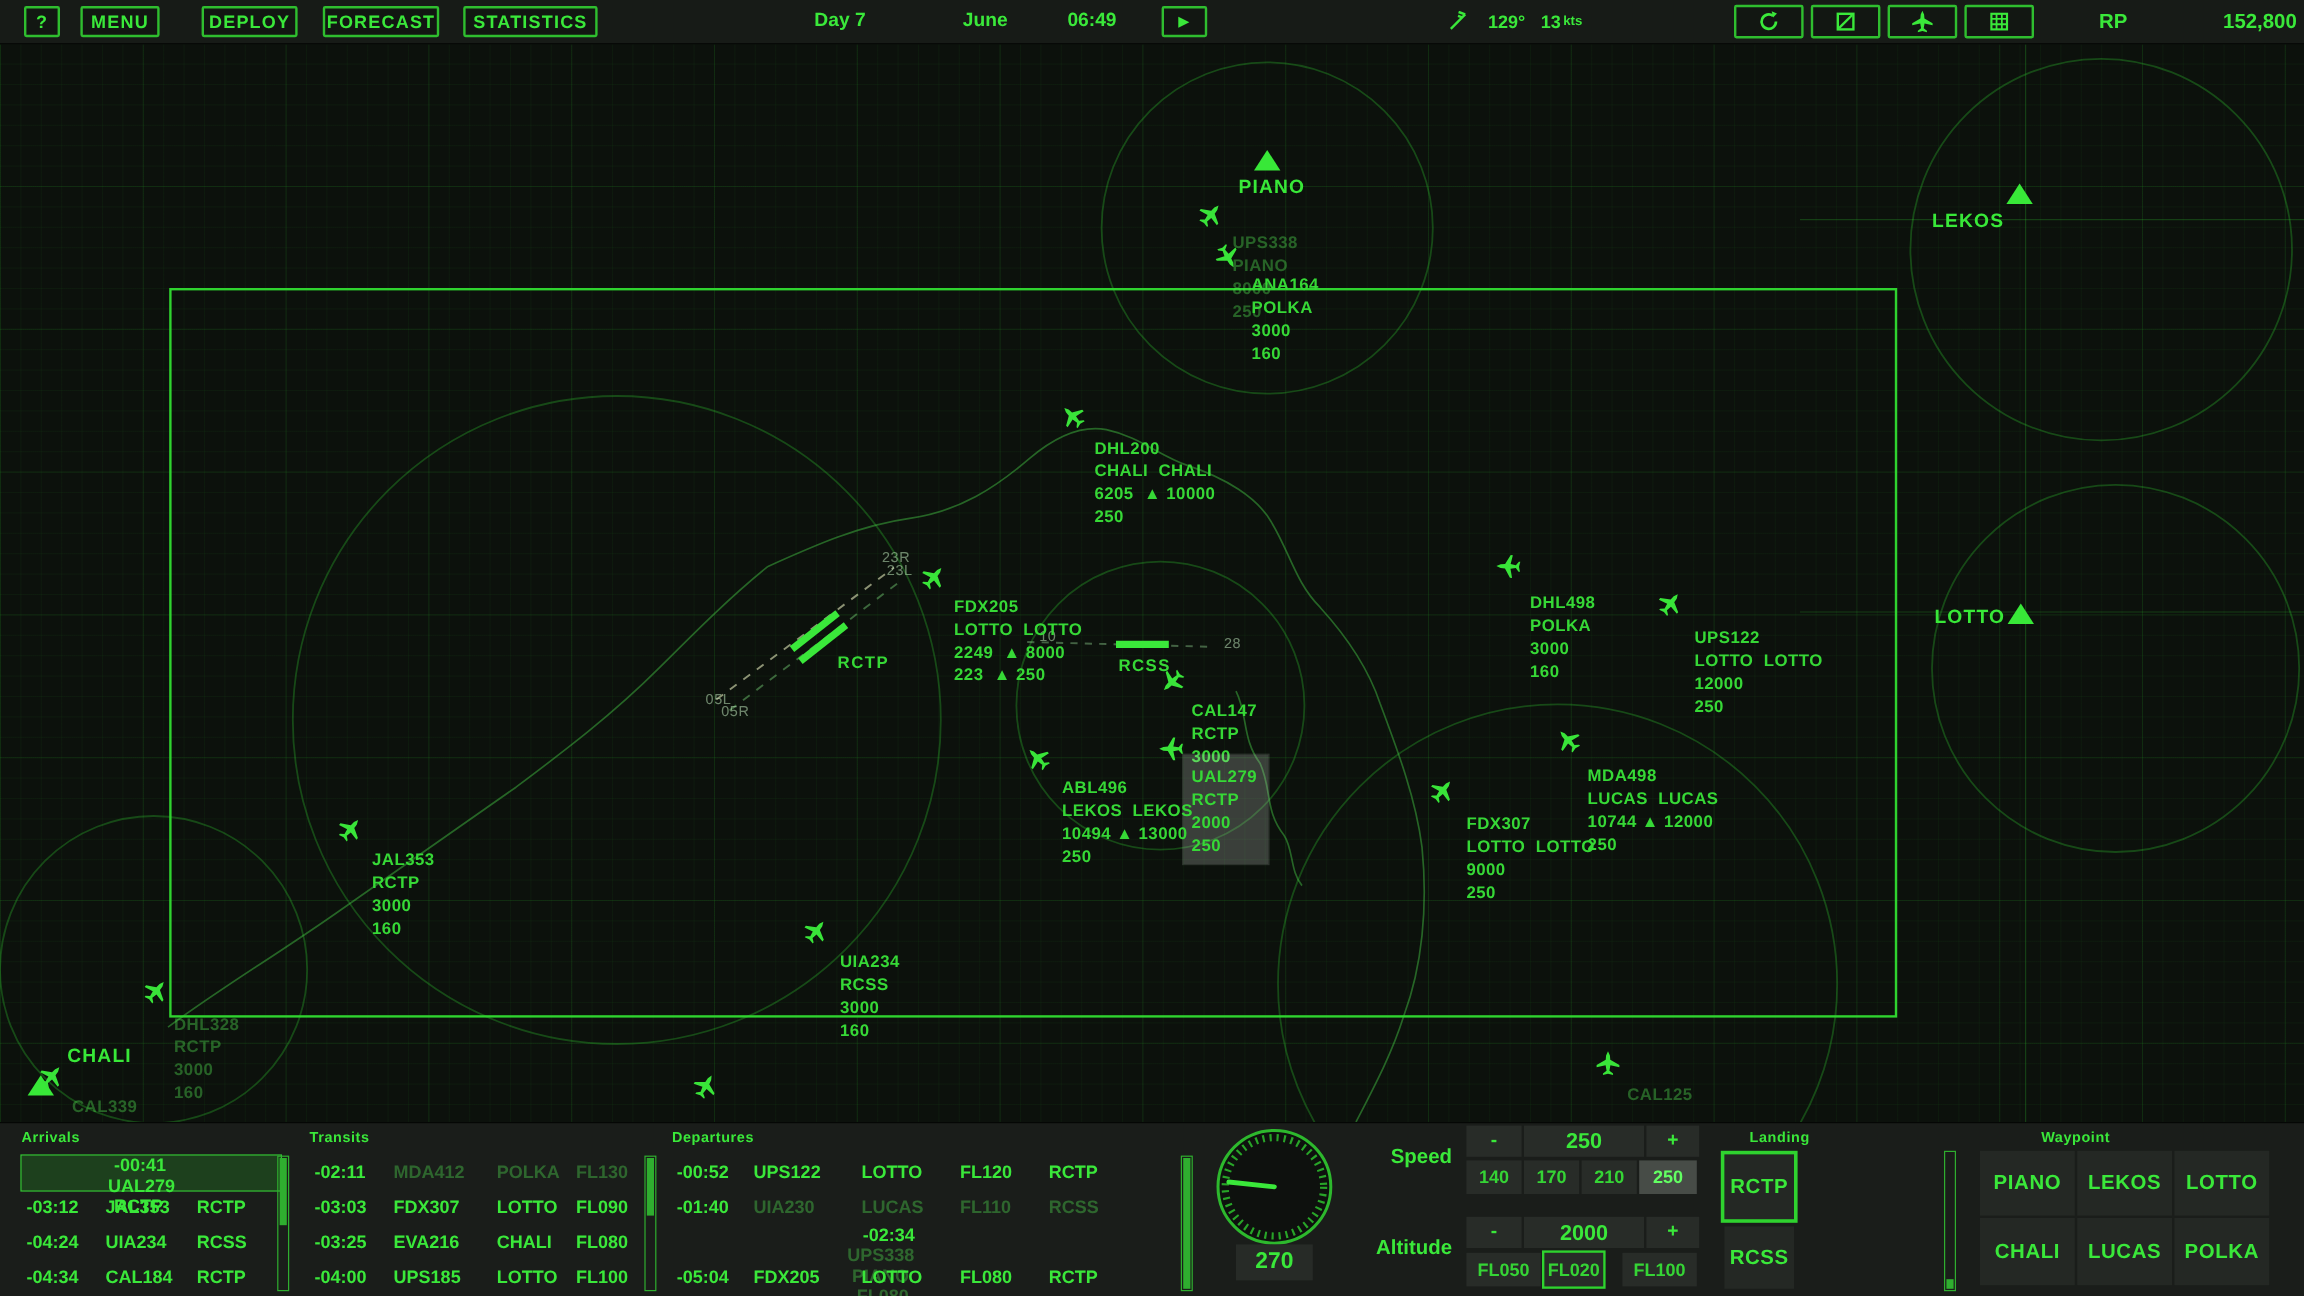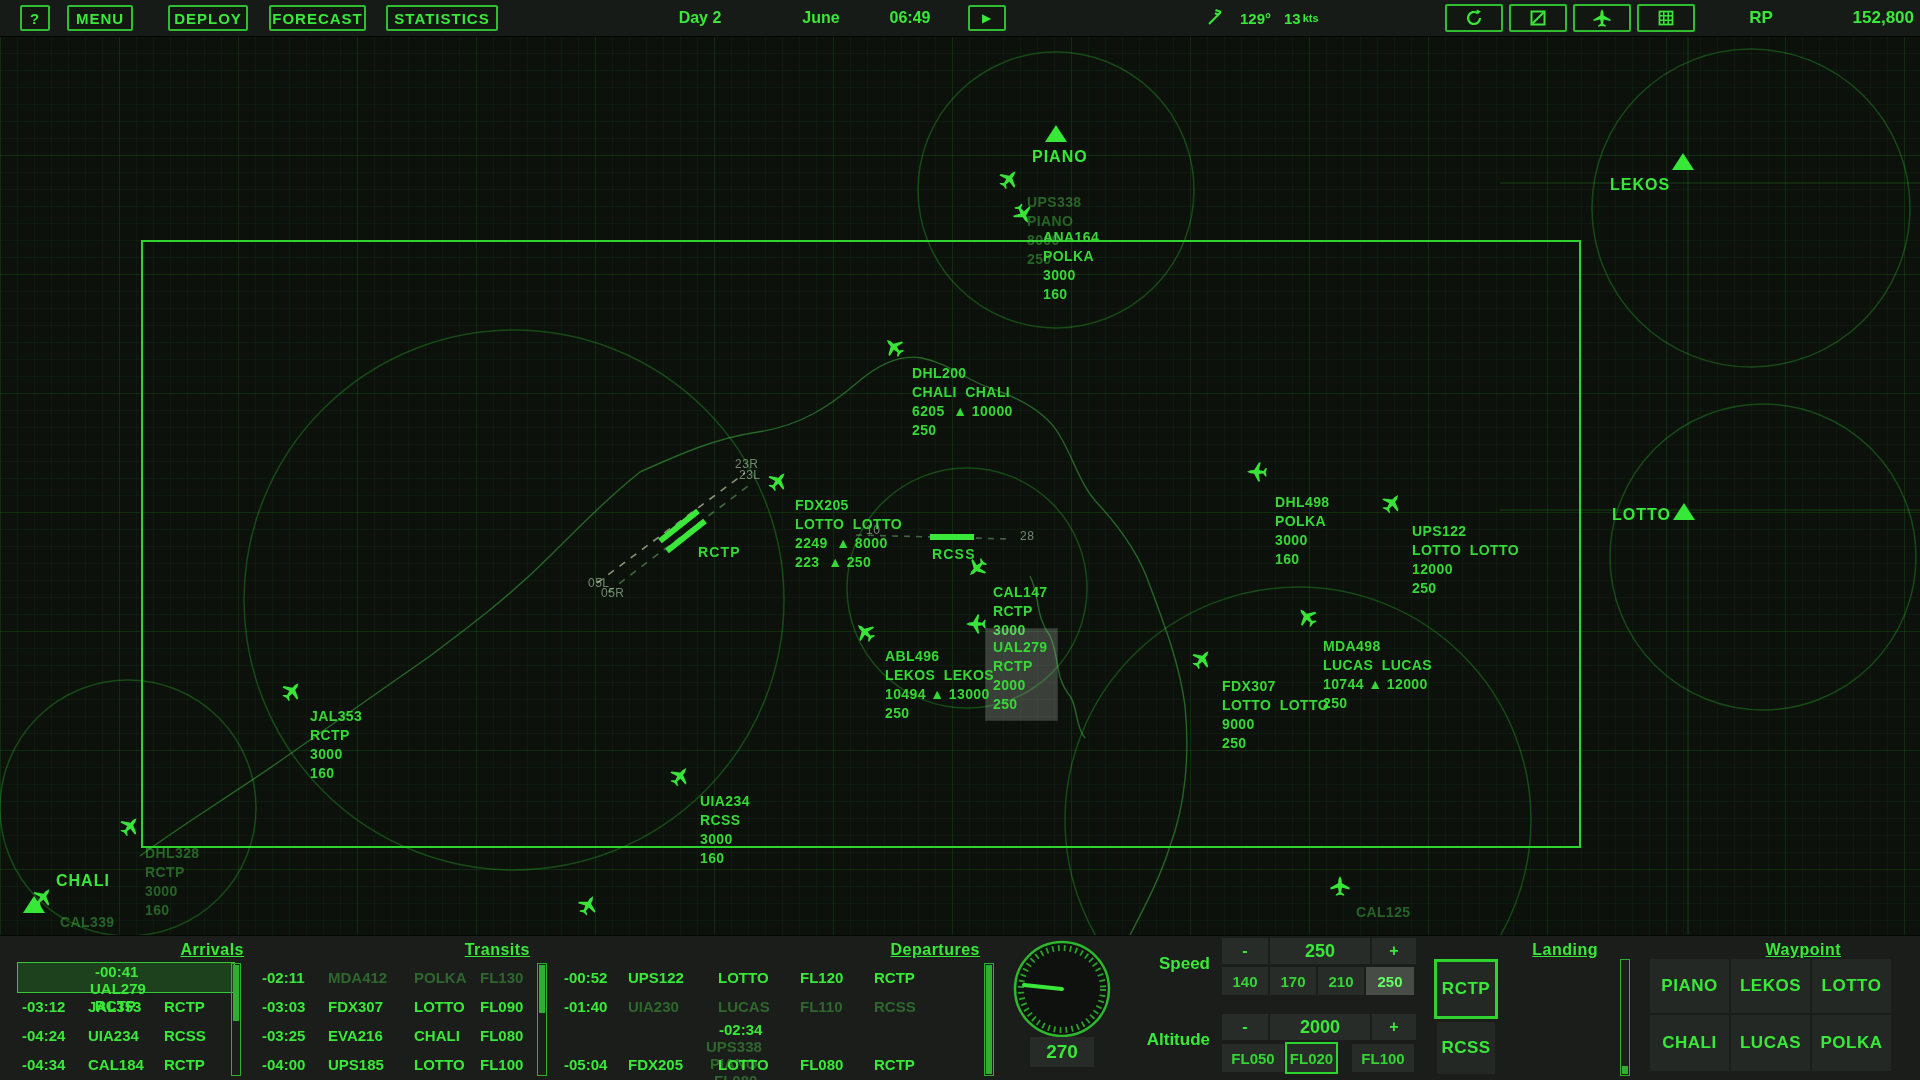--- a/index.html
+++ b/index.html
@@ -35,21 +35,21 @@
   .aclabel.sel{background:rgba(205,215,205,.24);padding:9px 9px 6px 7px;outline:1px solid rgba(230,240,230,.15);}
   .wpt-tri{position:absolute;width:0;height:0;border-left:11px solid transparent;
            border-right:11px solid transparent;border-bottom:17px solid #38e838;}
   .wpt-label{position:absolute;color:#38e838;font-weight:bold;font-size:16px;letter-spacing:1px;}
   .maptext{position:absolute;font-size:13px;font-weight:bold;color:#36d836;letter-spacing:.5px;}
   .maptext.faint{color:rgba(190,230,185,.55);font-weight:normal;font-size:12px;}
   .maptext.bright{font-size:14px;letter-spacing:1.2px;}
   
   #panel{position:absolute;top:935px;left:0;width:1920px;height:145px;background:#1a1d1a;
          border-top:1px solid #050705;z-index:30;}
-  .phead{position:absolute;color:#3ae83a;font-size:16px;font-weight:bold;text-align:right;letter-spacing:.5px;text-decoration:underline;}
+  .phead{position:absolute;color:#3ae83a;font-size:12px;font-weight:bold;text-align:left;letter-spacing:.5px;}
   .lrow{position:absolute;height:29px;display:flex;align-items:center;color:#3ae83a;
         font-size:15px;font-weight:bold;cursor:pointer;box-sizing:border-box;padding-left:4px;}
   .lrow.selected{background:rgba(46,204,46,.20);outline:1px solid rgba(58,232,58,.85);}
   .lrow span{display:inline-block;}
   .cell-dim{color:rgba(80,220,80,.38);}
   .scroll{position:absolute;width:10px;border:1px solid #2fae2f;box-sizing:border-box;cursor:pointer;}
   .scroll .thumb{position:absolute;left:1px;width:6px;background:#2fae2f;}
   .ctl{position:absolute;background:#282c28;color:#3ae83a;display:flex;align-items:center;
        justify-content:center;font-weight:bold;font-size:16px;cursor:pointer;}
   .ctl.value{font-size:18px;cursor:default;}
@@ -70,21 +70,21 @@
 
 <div id="app">
 
   <div id="topbar">
     <div class="tbtn" style="left:20px;width:30px;">?</div>
     <div class="tbtn" style="left:67px;width:66px;">MENU</div>
     <div class="tbtn" style="left:168px;width:80px;">DEPLOY</div>
     <div class="tbtn" style="left:269px;width:97px;">FORECAST</div>
     <div class="tbtn" style="left:386px;width:112px;">STATISTICS</div>
 
-    <div class="ttext" style="left:672px;width:56px;justify-content:center;">Day 2</div>
+    <div class="ttext" style="left:672px;width:56px;justify-content:center;">Day 7</div>
     <div class="ttext" style="left:795px;width:52px;justify-content:center;">June</div>
     <div class="ttext" style="left:880px;width:60px;justify-content:center;">06:49</div>
     <div class="tbtn" style="left:968px;width:38px;font-size:12px;">▶</div>
 
     <span style="position:absolute;left:1206px;top:9px;">
       <svg width="18" height="18" viewBox="0 0 18 18">
           <g stroke="#3ae83a" stroke-width="2" fill="none">
         <line x1="3" y1="15" x2="15" y2="3"></line>
             <line x1="15" y1="3" x2="9.5" y2="1"></line>
             <line x1="12.5" y1="5.5" x2="9" y2="4.2"></line>

